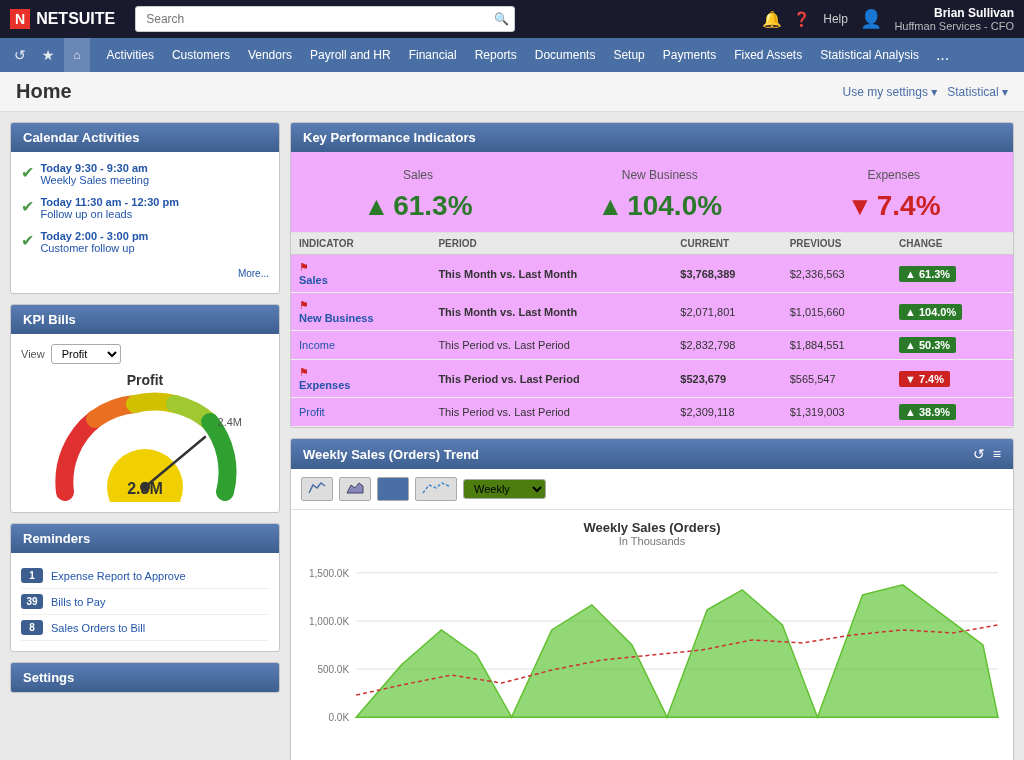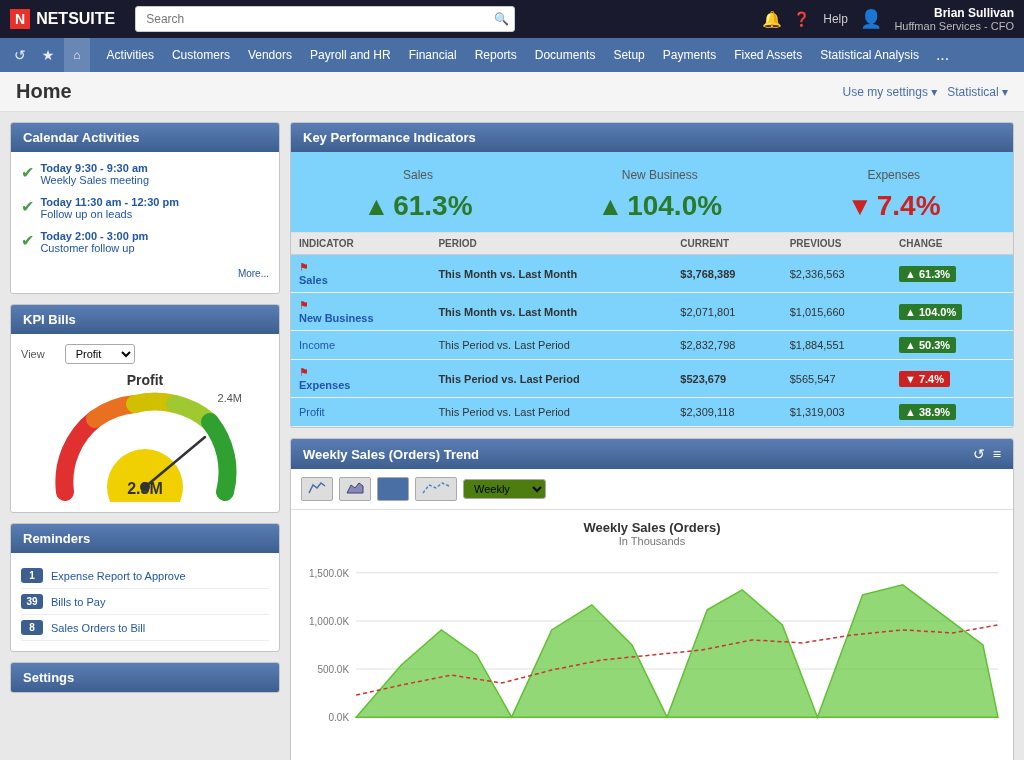--- a/index.html
+++ b/index.html
@@ -42,36 +42,36 @@
     .widget-body { padding: 10px; }
 
     
     .cal-item { display: flex; align-items: flex-start; gap: 6px; margin-bottom: 10px; }
     .cal-check { color: #4a9a4a; font-size: 16px; margin-top: 1px; flex-shrink: 0; }
     .cal-time { color: #2255aa; font-weight: bold; font-size: 11px; }
     .cal-desc { color: #2255aa; font-size: 11px; cursor: pointer; }
     .cal-more { text-align: right; color: #2255aa; font-size: 10px; cursor: pointer; padding: 4px 0; }
 
     
-    .kpi-view-row { display: flex; align-items: center; gap: 20px; margin-bottom: 8px; }
+    .kpi-view-row { display: flex; align-items: center; gap: 6px; margin-bottom: 8px; }
     .kpi-view-label { font-size: 11px; color: #555; }
     .kpi-select { font-size: 11px; border: 1px solid #aaa; border-radius: 3px; padding: 2px 16px 2px 6px; background: white; cursor: pointer; }
     .gauge-title { text-align: center; font-weight: bold; font-size: 14px; color: #333; margin-bottom: 4px; }
     .gauge-max { position: absolute; right: 10px; top: 10px; font-size: 11px; color: #555; }
 
     
     .gauge-svg { width: 200px; height: 110px; display: block; margin: 0 auto; }
 
     
     .reminder-item { display: flex; align-items: center; gap: 8px; padding: 5px 0; border-bottom: 1px solid #eee; }
     .reminder-badge { background: #3d5f8f; color: white; font-size: 10px; font-weight: bold; padding: 2px 5px; border-radius: 3px; min-width: 22px; text-align: center; }
     .reminder-link { color: #2255aa; font-size: 11px; cursor: pointer; }
 
     
-    .kpi-section { background: #7dd3fc; border: 1px solid #c5c5c5; border-radius: 3px; overflow: hidden; }
+    .kpi-section { background: #f0abfc; border: 1px solid #c5c5c5; border-radius: 3px; overflow: hidden; }
     .kpi-section-header { background: linear-gradient(180deg, #5a7db5 0%, #3d5f8f 100%); color: white; padding: 7px 12px; font-size: 13px; font-weight: bold; }
     .kpi-highlights { display: flex; justify-content: space-around; padding: 16px 10px 10px; border-bottom: 1px solid #e0e0e0; }
     .kpi-highlight { text-align: center; }
     .kpi-highlight-label { font-size: 12px; color: #555; margin-bottom: 8px; }
     .kpi-highlight-value { font-size: 28px; font-weight: bold; display: flex; align-items: center; gap: 4px; justify-content: center; }
     .kpi-highlight-value.positive { color: #2a7a2a; }
     .kpi-highlight-value.negative { color: #cc2222; }
     .arrow-up { color: #2a7a2a; font-size: 26px; }
     .arrow-down { color: #cc2222; font-size: 26px; }
 
@@ -188,21 +188,21 @@
       <div class="widget-header">KPI Bills</div>
       <div class="widget-body">
         <div class="kpi-view-row">
           <span class="kpi-view-label">View</span>
           <select class="kpi-select">
             <option>Profit</option>
           </select>
         </div>
         <div class="gauge-title">Profit</div>
         <div style="position:relative; width:210px; margin:0 auto;">
-          <span class="gauge-max" style="position:absolute;right:8px;top:0;font-size:11px;color:#555;z-index:1;">2.4M</span>
+          <span class="gauge-max" style="position:absolute;right:8px;top:24px;font-size:11px;color:#555;z-index:1;">2.4M</span>
           <svg class="gauge-svg" viewBox="0 0 200 110">
 
             <path d="M 20 100 A 80 80 0 0 1 50 27" stroke="#e03030" stroke-width="18" fill="none" stroke-linecap="round"></path>
 
             <path d="M 50 27 A 80 80 0 0 1 90 12" stroke="#e87020" stroke-width="18" fill="none" stroke-linecap="round"></path>
 
             <path d="M 90 12 A 80 80 0 0 1 130 12" stroke="#d0c000" stroke-width="18" fill="none" stroke-linecap="round"></path>
 
             <path d="M 130 12 A 80 80 0 0 1 165 30" stroke="#a0c830" stroke-width="18" fill="none" stroke-linecap="round"></path>
 

